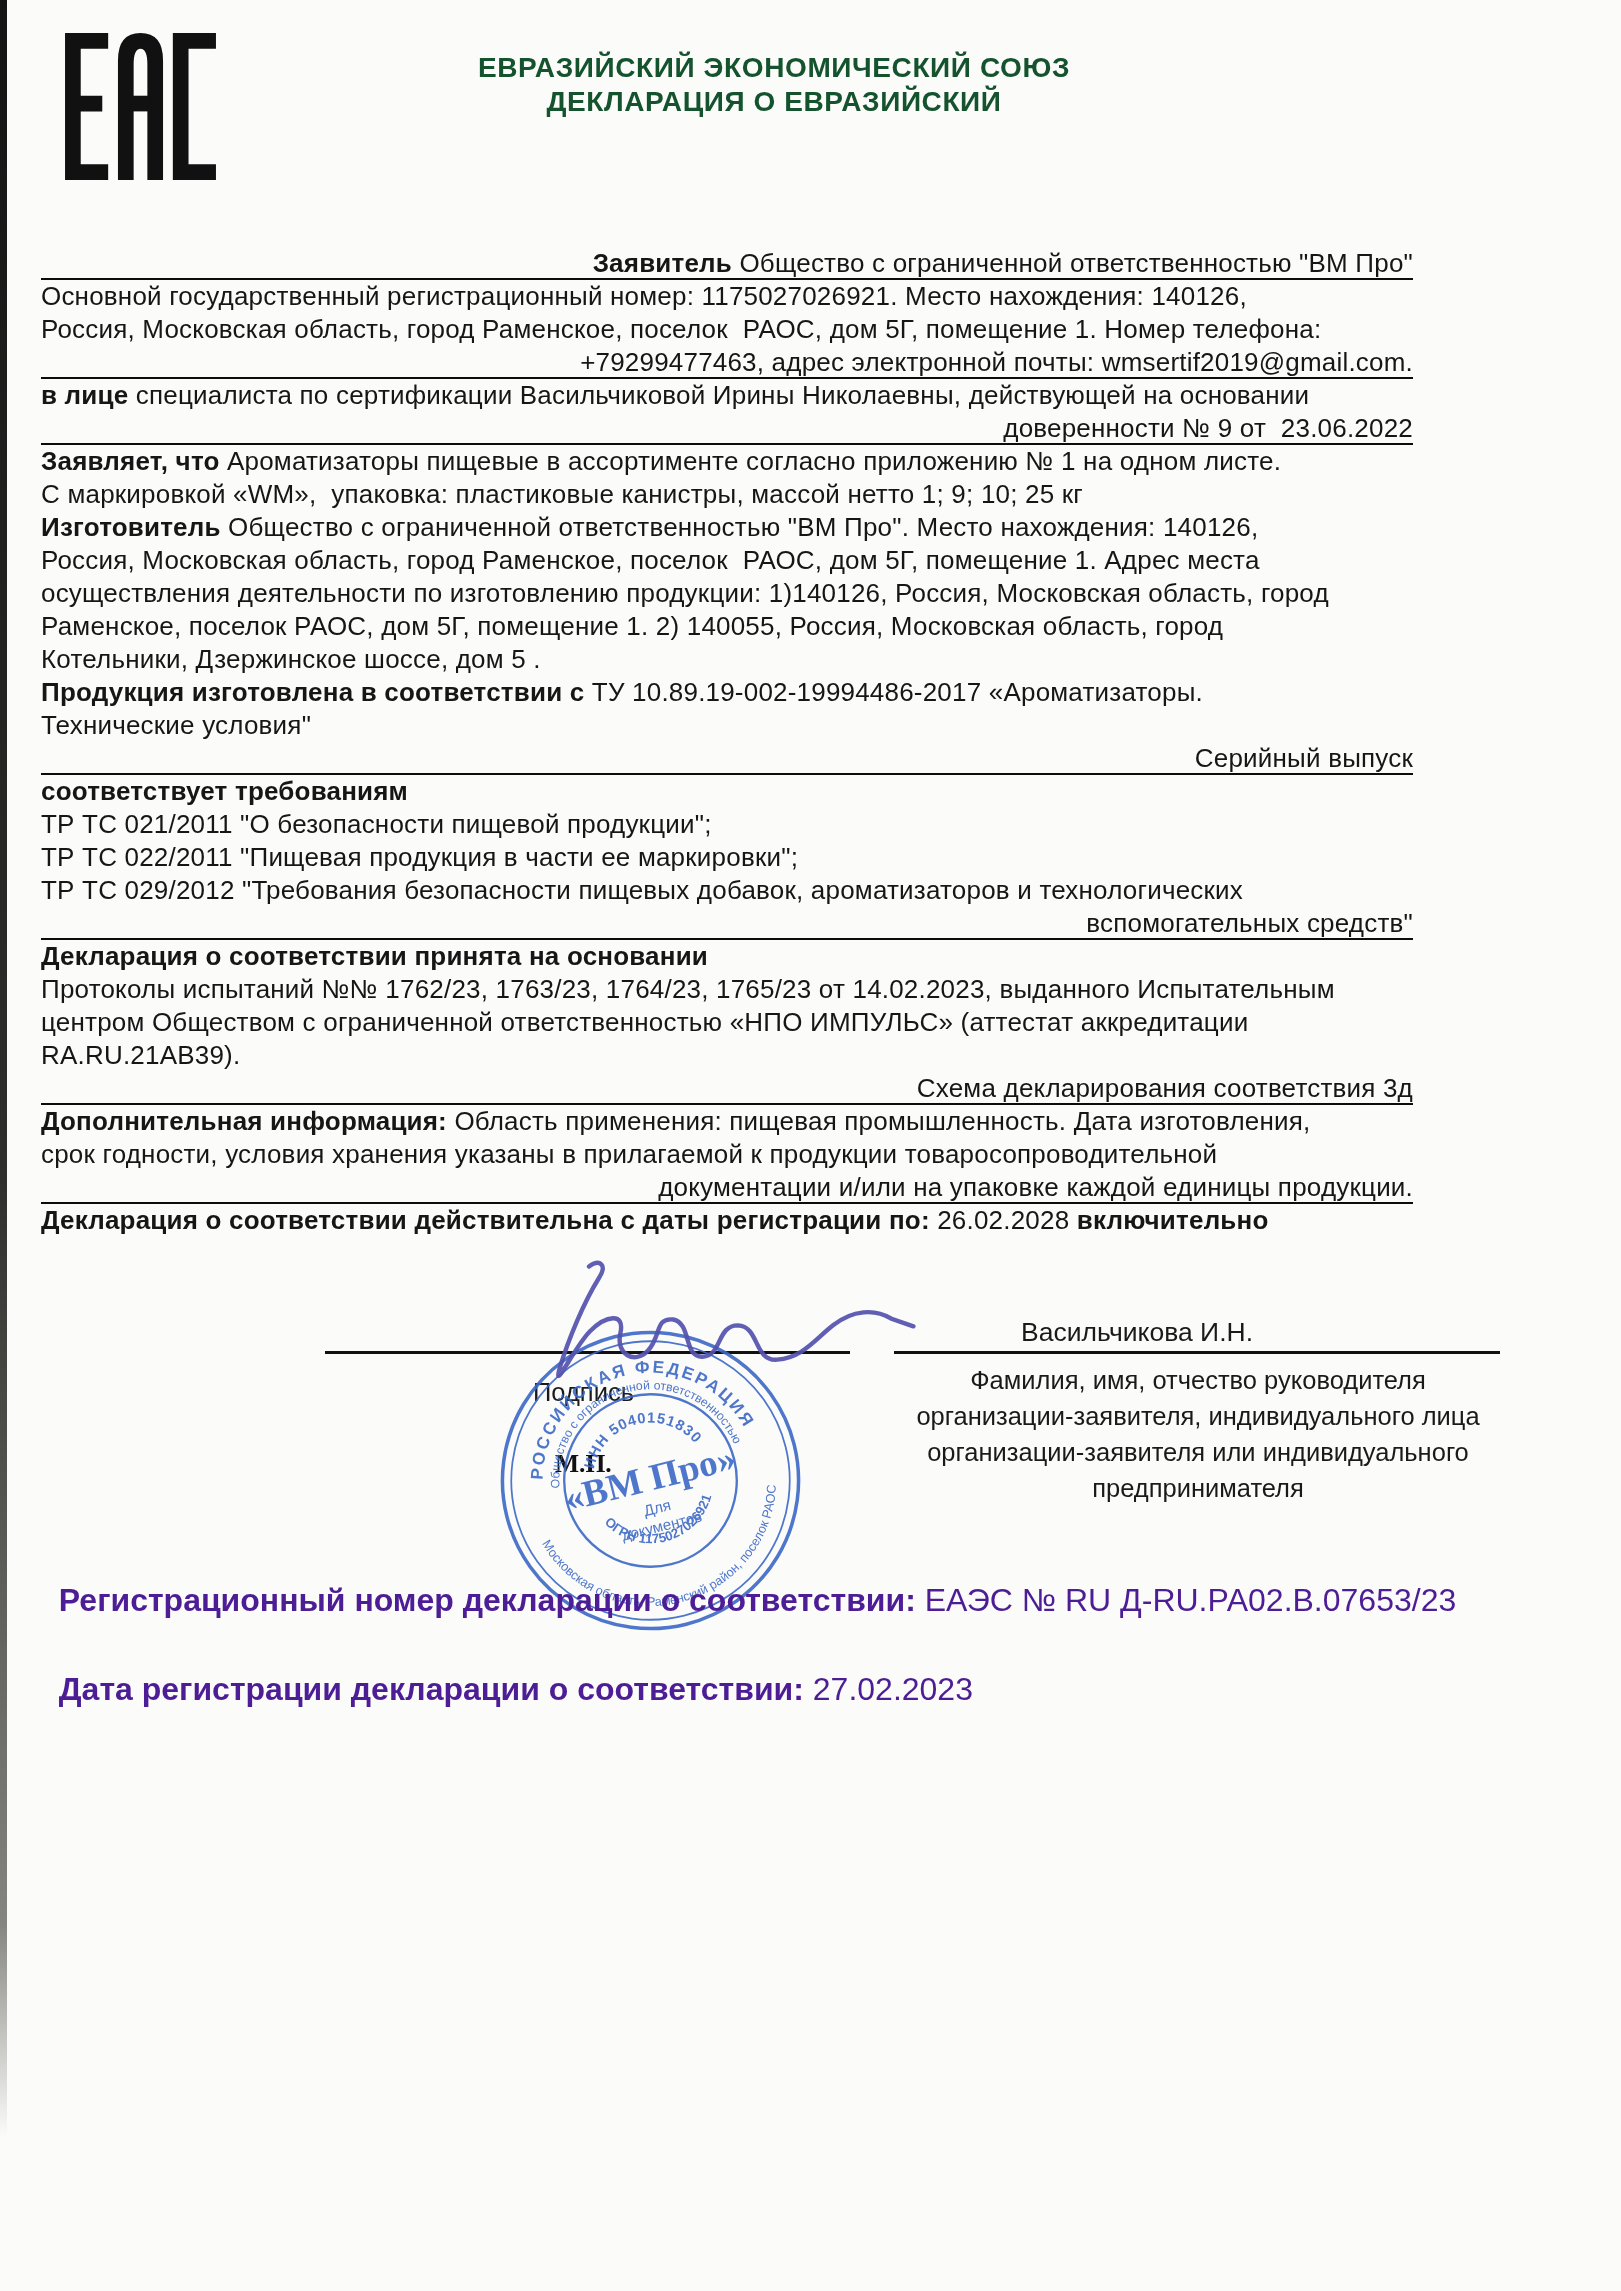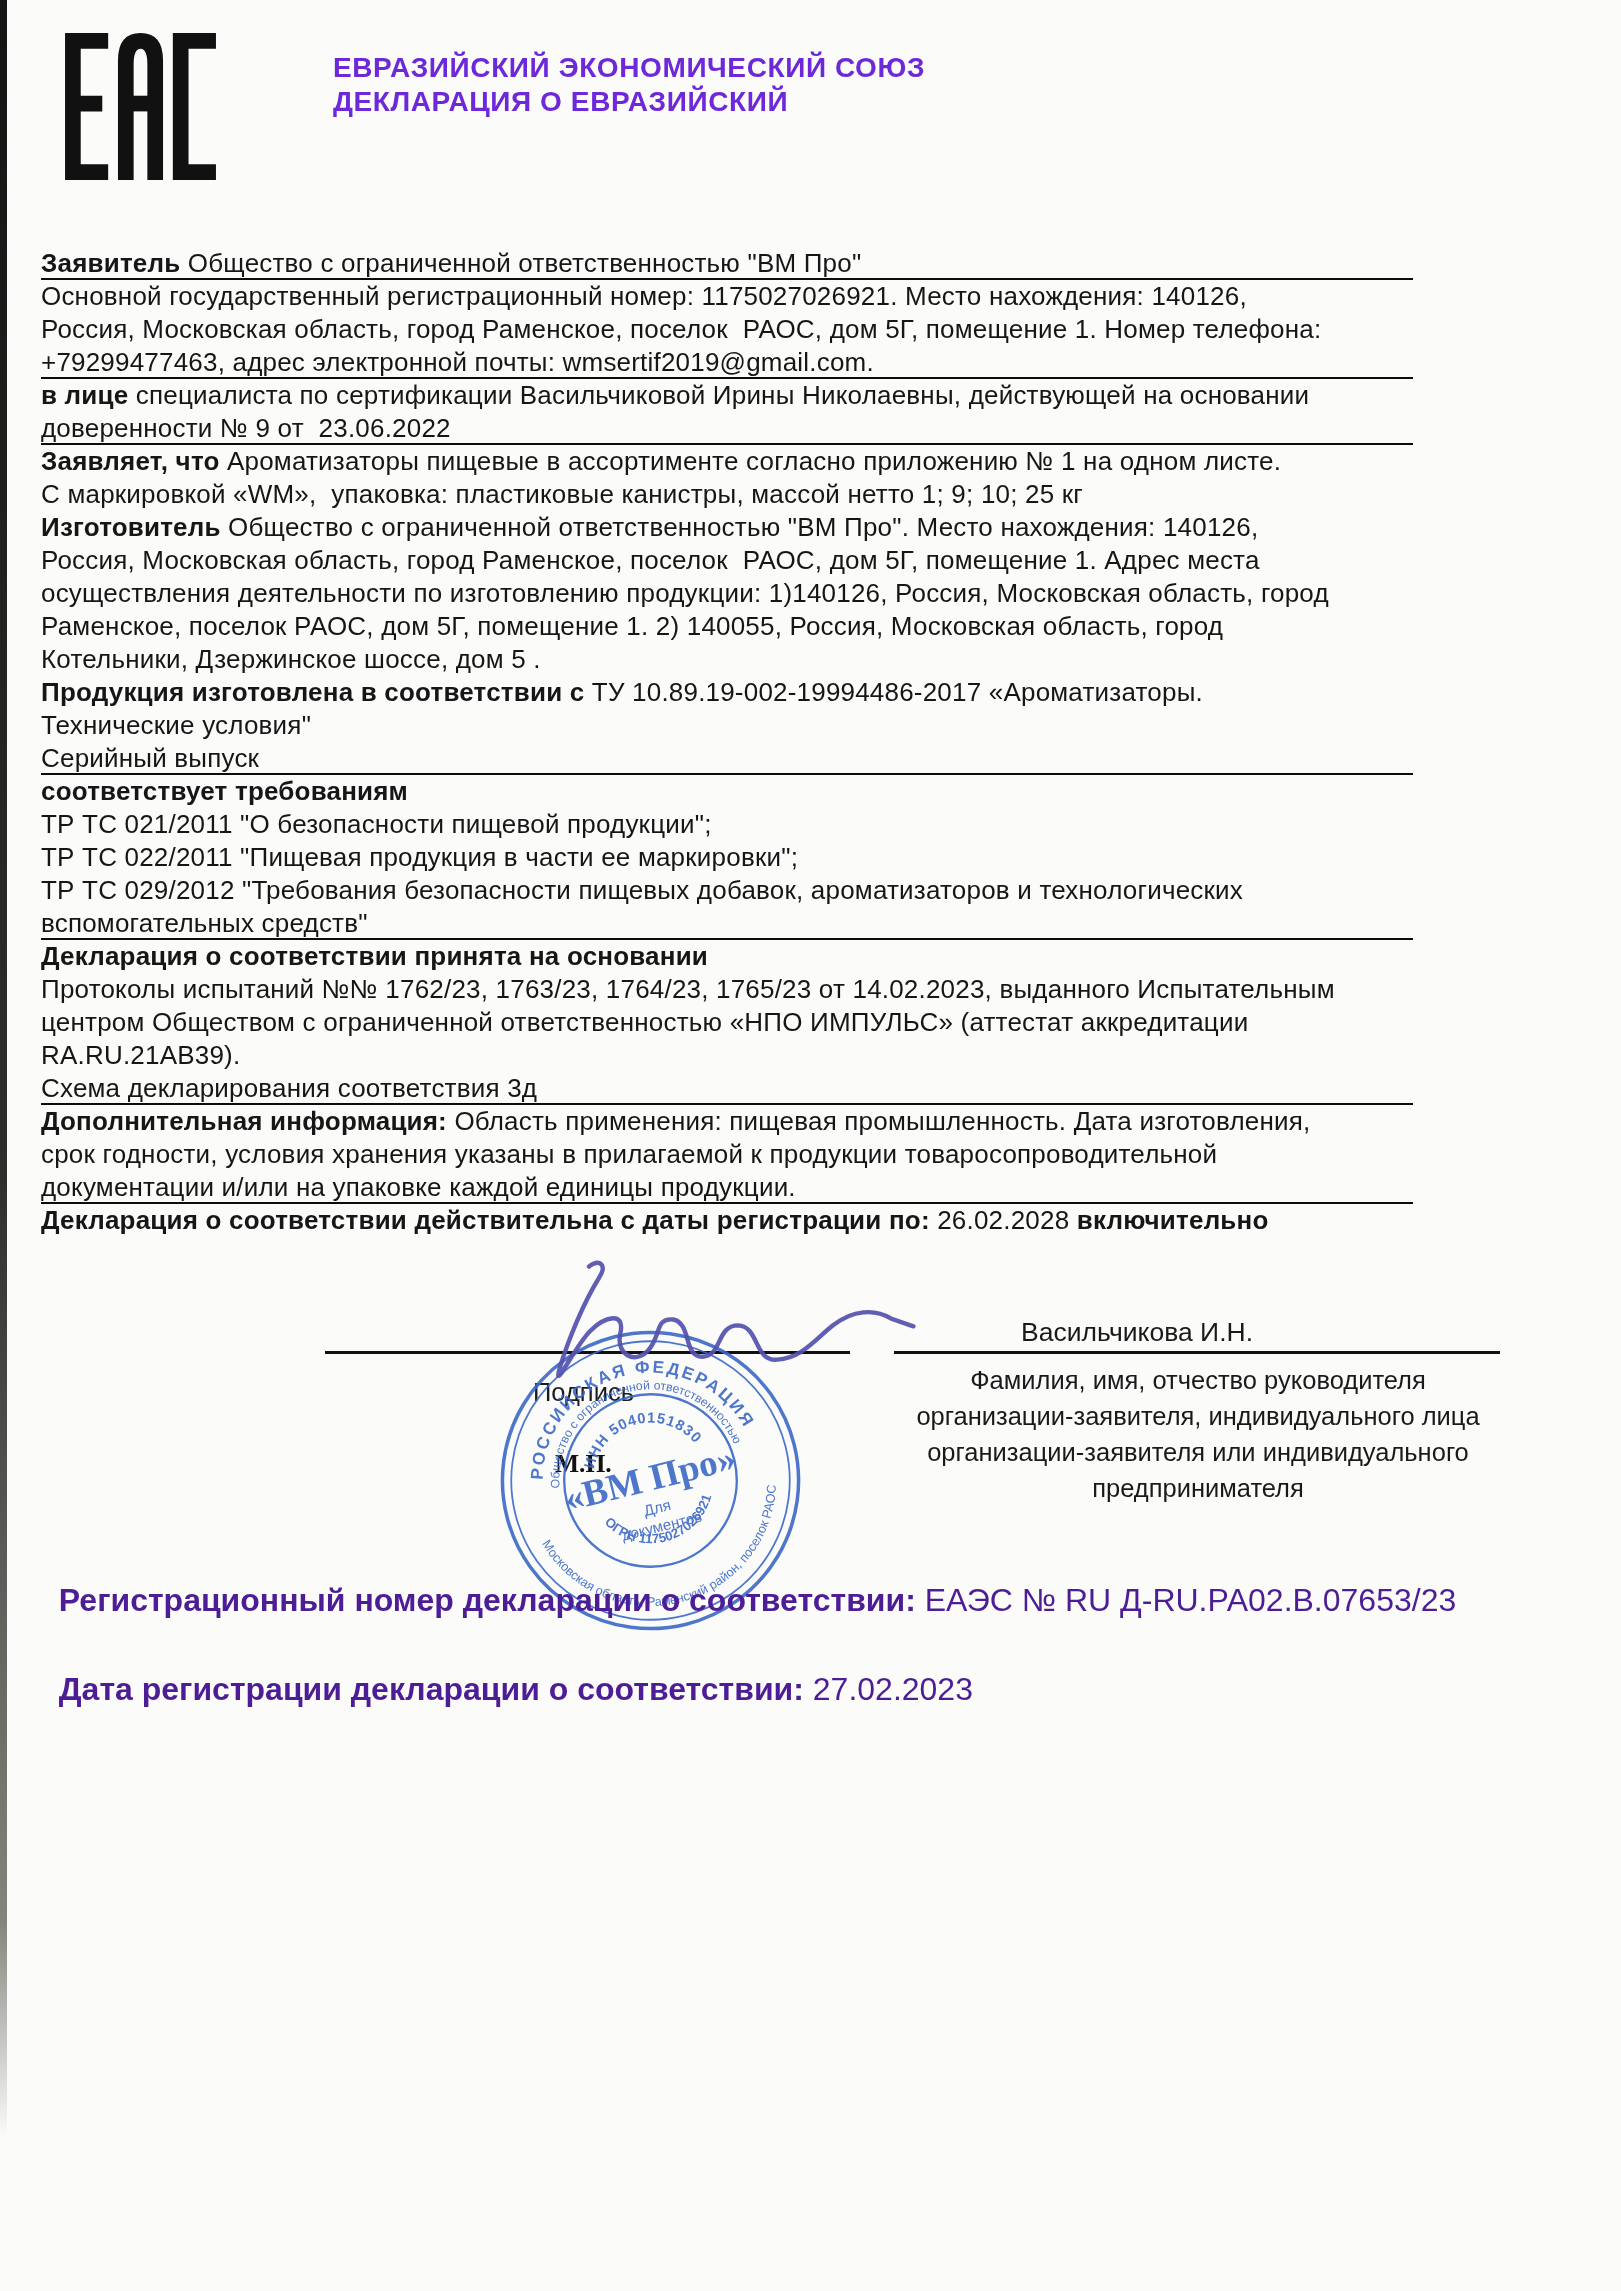--- a/index.html
+++ b/index.html
@@ -3,26 +3,26 @@
 <meta charset="utf-8">
 <style>
   html,body{margin:0;padding:0;}
   body{
     width:1621px;height:2292px;position:relative;overflow:hidden;
     background:#fbfbfa;font-family:"Liberation Sans",sans-serif;color:#151515;
   }
   .scanbar{position:absolute;left:0;top:0;width:6.9px;height:2137px;
     background:linear-gradient(#141414,#2e2e2c 55%,#85857f 90%,rgba(140,140,135,0));}
   .eac-logo{position:absolute;left:57px;top:33px;}
-  .title{position:absolute;left:333px;top:51px;width:882px;
-    font-weight:bold;font-size:28px;line-height:34px;letter-spacing:0.6px;color:#6d28d9;}
+  .title{position:absolute;left:333px;top:51px;width:882px;text-align:center;
+    font-weight:bold;font-size:28px;line-height:34px;letter-spacing:0.6px;color:#14532d;}
   #doc-body{position:absolute;left:41px;top:247px;width:1372px;
     font-size:26px;line-height:33px;letter-spacing:0.2px;color:#161616;}
   .bline{height:33px;white-space:pre;}
-  .bline.u{background:linear-gradient(#0c0c0c,#0c0c0c) left bottom / 100% 2.4px no-repeat;}
+  .bline.u{background:linear-gradient(#0c0c0c,#0c0c0c) left bottom / 100% 2.4px no-repeat;text-align:right;}
   .b{font-weight:bold;}
   .hline{position:absolute;height:2.5px;background:#111;}
   .sig-label{position:absolute;font-size:25.5px;color:#1a1a1a;}
   .mp-label{position:absolute;font-size:25.5px;font-weight:bold;font-family:"Liberation Serif",serif;color:#111;}
   .right-name{position:absolute;left:902px;top:1317px;width:470px;text-align:center;font-size:26.5px;color:#1a1a1a;}
   .right-caption{position:absolute;left:894px;top:1362px;width:608px;text-align:center;
     font-size:25.5px;line-height:36px;color:#1a1a1a;}
   .footer-line{position:absolute;left:41px;white-space:pre;font-size:32px;color:#4c1d95;}
   .stamp{position:absolute;left:474px;top:1304px;opacity:.9;}
   .signature{position:absolute;left:0;top:0;}

